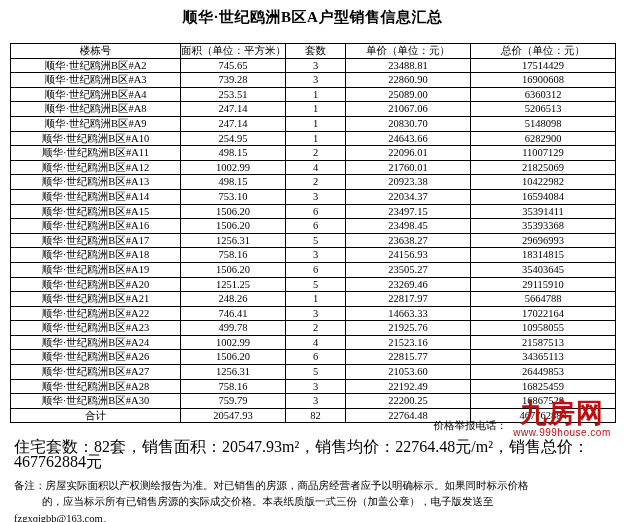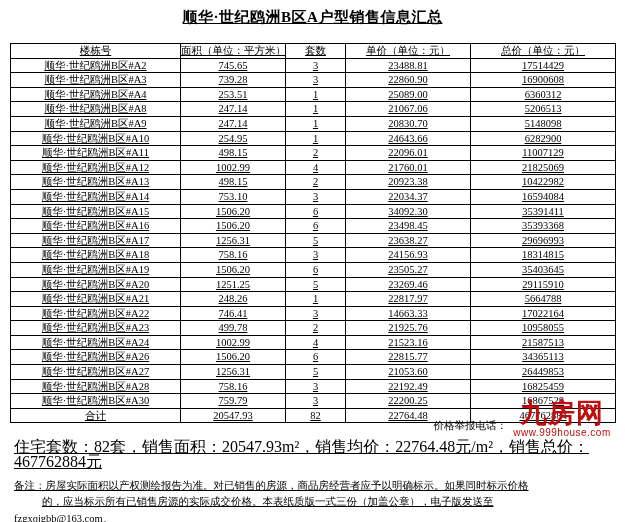--- a/index.html
+++ b/index.html
@@ -14,21 +14,20 @@
     color: #000000;
     position: relative;
     overflow: hidden;
   }
   .page {
     width: 625px;
     height: 446px;
     box-sizing: border-box;
     padding: 6px 10px 4px 10px;
     position: relative;
-    text-decoration: underline;
   }
   .doc-title {
     text-align: center;
     font-size: 15px;
     font-weight: bold;
     letter-spacing: 0.5px;
     margin: 2px 0 5px 0;
     font-family: "Liberation Serif", "DejaVu Serif", serif;
   }
   table.sales {
@@ -201,21 +200,21 @@
         <td>顺华·世纪鸥洲B区#A14</td>
         <td>753.10</td>
         <td>3</td>
         <td>22034.37</td>
         <td>16594084</td>
       </tr>
       <tr>
         <td>顺华·世纪鸥洲B区#A15</td>
         <td>1506.20</td>
         <td>6</td>
-        <td>34092.30</td>
+        <td>23497.15</td>
         <td>35391411</td>
       </tr>
       <tr>
         <td>顺华·世纪鸥洲B区#A16</td>
         <td>1506.20</td>
         <td>6</td>
         <td>23498.45</td>
         <td>35393368</td>
       </tr>
       <tr>

